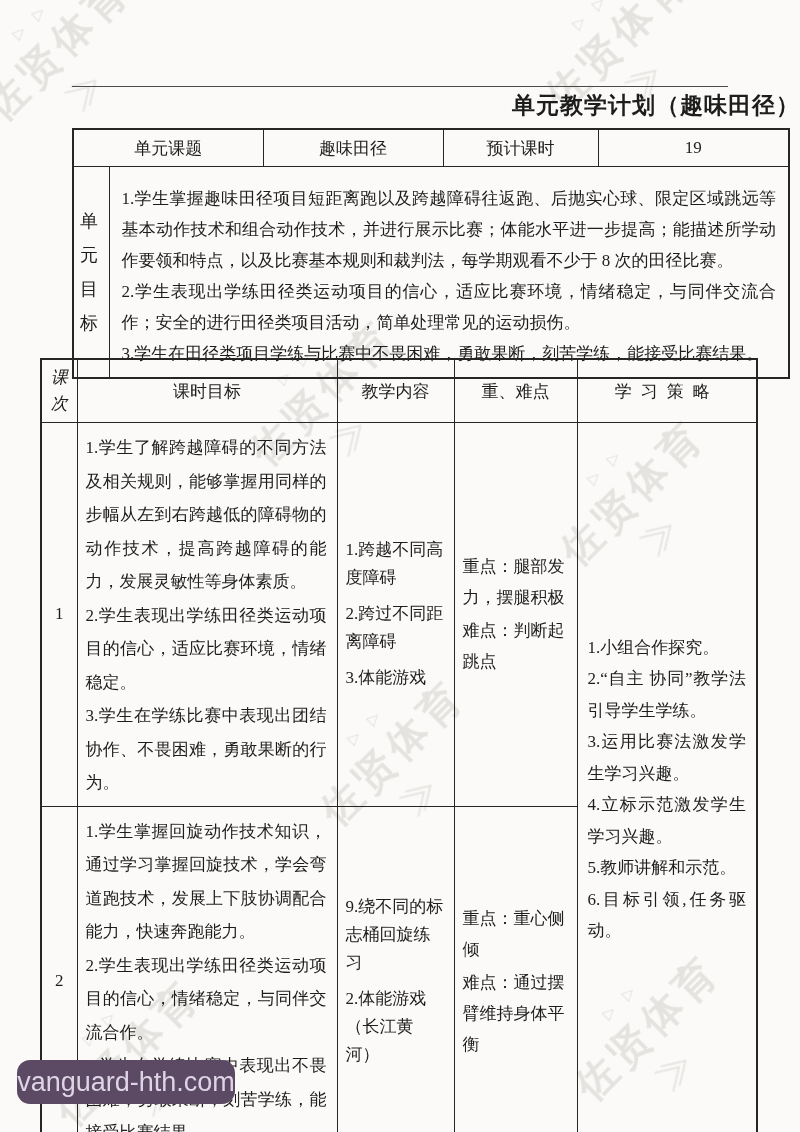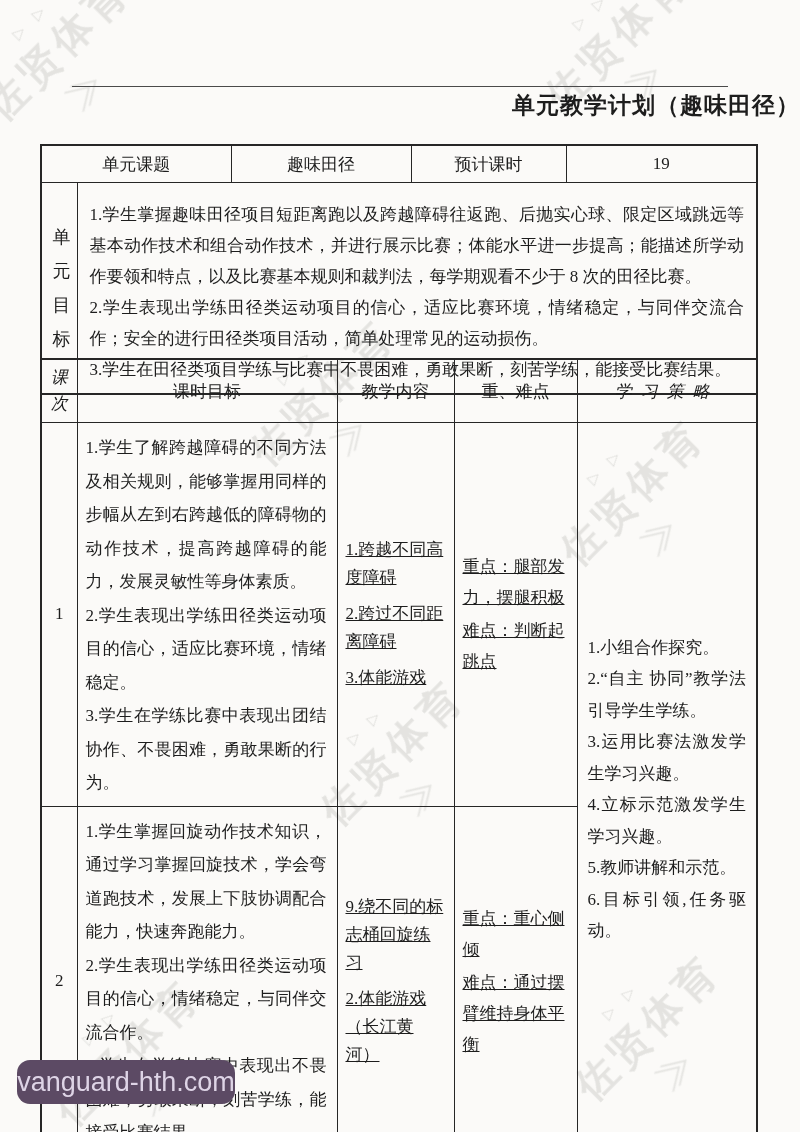--- a/index.html
+++ b/index.html
@@ -27,37 +27,37 @@
   .wm .wm-chev{display:block;font-size:34px;color:#c6c6c2;letter-spacing:-8px;margin-top:0px;transform:scaleX(2.6) scaleY(.9);}
   
   .top-rule{position:absolute;left:72px;top:86px;width:656px;border-top:1px solid #4a4a4a;}
   .page-title{
     position:absolute;left:0;top:90px;width:100%;
     text-align:right;font-size:23px;font-weight:bold;letter-spacing:1px;
   }
   
   table{border-collapse:collapse;table-layout:fixed;background:transparent;}
   .doc-table{position:absolute;left:40px;width:716px;}
-  .t1{top:144px;}
+  .t1{top:128px;margin-left:32px;}
   .t2{top:358px;}
   td,th{border:1px solid #262626;padding:4px 8px;font-weight:normal;font-size:17px;vertical-align:middle;}
   .doc-table{border:2px solid #262626;}
   .t1 .head-row td{height:28px;text-align:center;}
-  .goals-label{text-align:right;line-height:34px;padding:2px 6px;font-size:18px;}
+  .goals-label{text-align:left;line-height:34px;padding:2px 6px;font-size:18px;}
   .goals-cell{vertical-align:middle;padding:16px 12px 8px 12px;}
   .goals-cell p{margin:0;line-height:31px;text-align:justify;}
   .t2 th{height:54px;text-align:center;}
-  .th-strategy{letter-spacing:9px;font-style:italic;}
+  .th-strategy{letter-spacing:9px;}
   .th-lessonno{line-height:26px;padding:4px 2px;font-style:italic;}
   .num-cell{text-align:center;font-size:17px;}
   .row1{height:283px;}
   .row2{height:330px;}
   .obj-cell{vertical-align:top;padding:8px 10px 6px 8px;margin-top:20px;}
   .obj-cell p{margin:0;line-height:33.5px;text-align:justify;}
-  .mid-cell{vertical-align:middle;padding:8px 8px;text-decoration:underline;}
+  .mid-cell{vertical-align:middle;padding:8px 8px;}
   .mid-cell p{margin:8px 0;line-height:28px;}
   .kp-cell p{margin:2px 0;line-height:31px;}
   .strat-cell{vertical-align:middle;padding:4px 10px;}
   .strat-cell p{margin:0;line-height:31.5px;text-align:justify;}
   
   .site-badge{
     position:absolute;left:17px;top:1060px;
     width:218px;height:44px;
     border-radius:13px;
     display:flex;align-items:center;justify-content:center;

